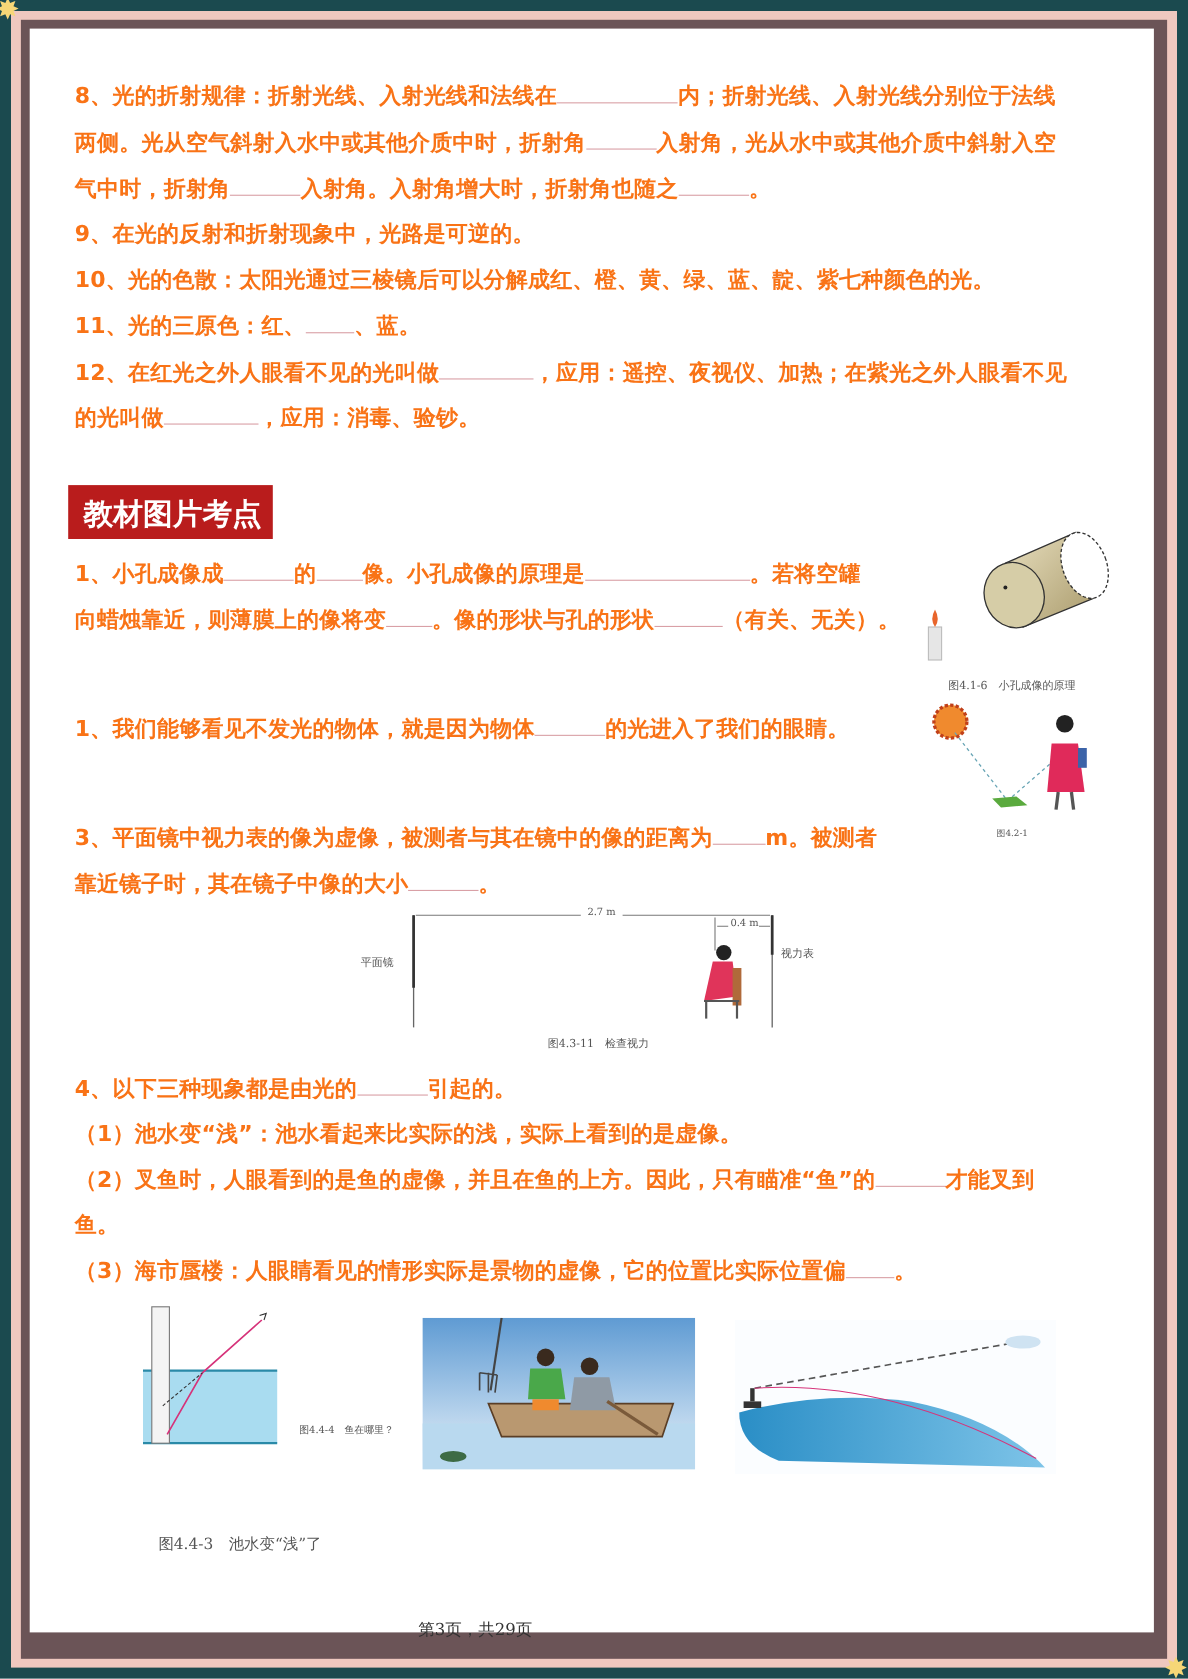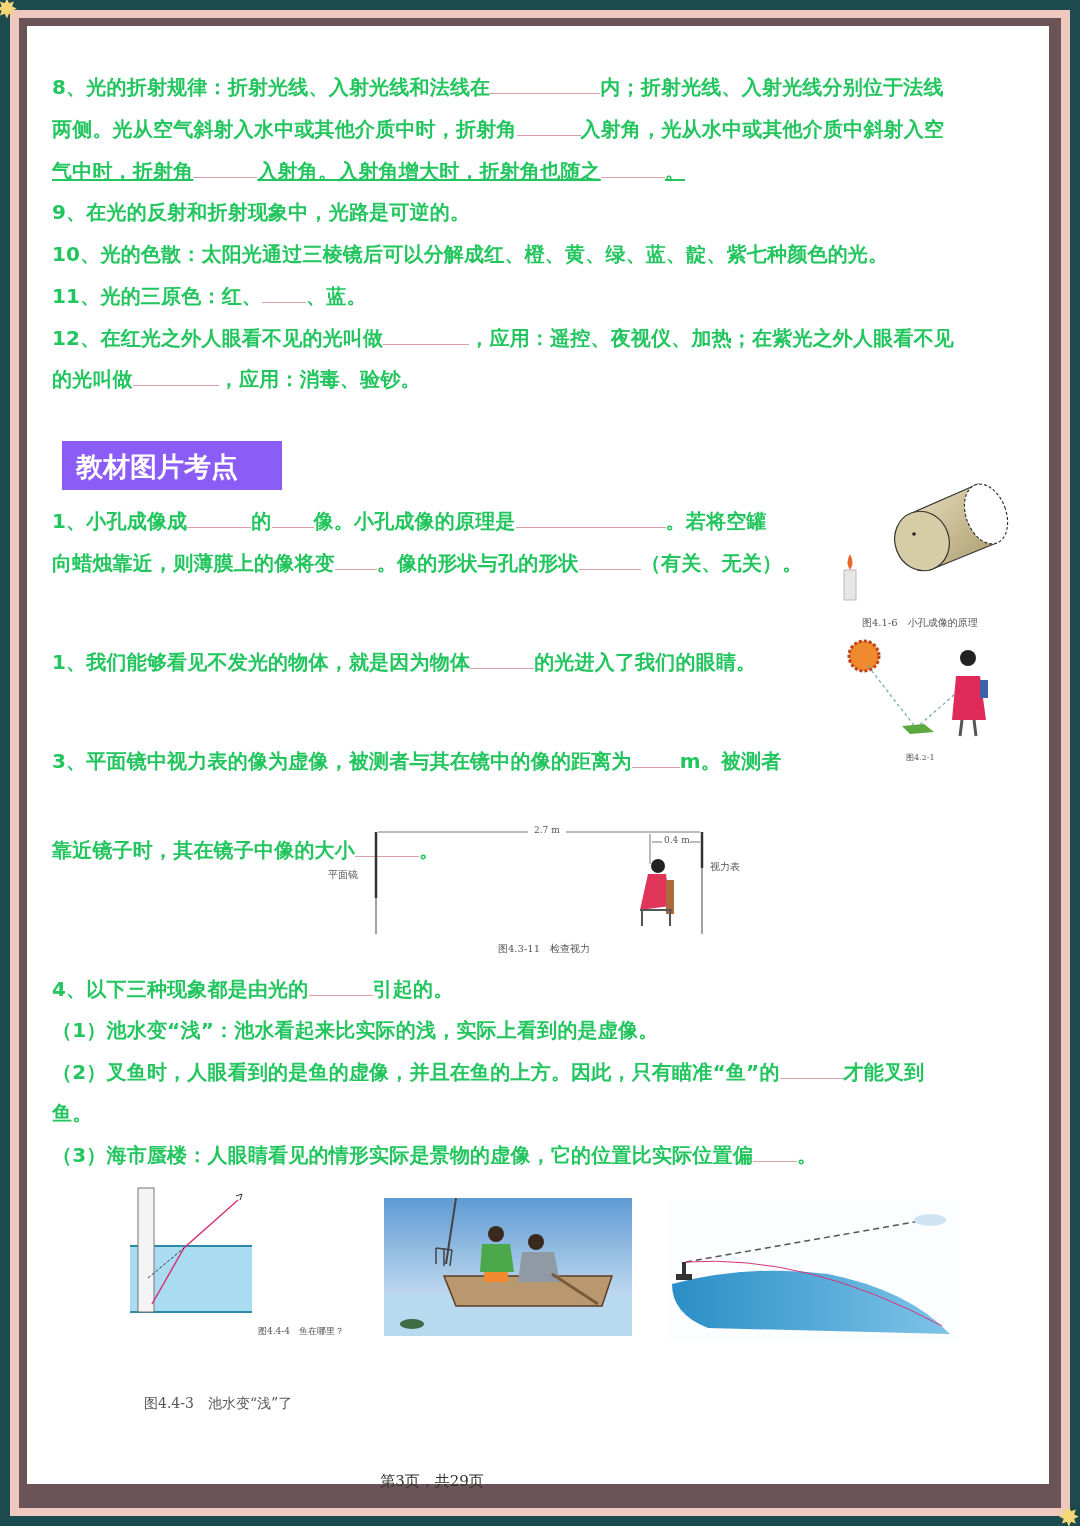--- a/index.html
+++ b/index.html
@@ -4,24 +4,24 @@
 <style>
   html,body{margin:0;padding:0;}
   body{width:1080px;height:1526px;background:#1b4a4f;position:relative;overflow:hidden;font-family:"DejaVu Sans","Liberation Sans",sans-serif;}
   .frame-pink{position:absolute;left:10px;top:10px;width:1060px;height:1506px;background:#efc8bf;}
   .frame-dark{position:absolute;left:19px;top:18px;width:1042px;height:1490px;background:#6b5457;}
   .page{position:absolute;left:27px;top:26px;width:1022px;height:1458px;background:#ffffff;}
   .star{position:absolute;width:26px;height:26px;color:#f6d777;font-size:26px;line-height:26px;text-align:center;}
   .star.tl{left:-6px;top:-4px;}
   .star.br{right:-2px;bottom:-4px;}
 
-  .line{position:absolute;left:52px;font-size:20px;font-weight:bold;color:#22c55e;white-space:nowrap;letter-spacing:0.2px;}
+  .line{position:absolute;left:68px;font-size:20px;font-weight:bold;color:#f97316;white-space:nowrap;letter-spacing:0.2px;}
   .blank{display:inline-block;border-bottom:1.5px solid #d9a0a6;height:18px;vertical-align:baseline;}
 
-  .section-badge{position:absolute;left:62px;top:441px;width:220px;height:49px;background:#8b5cf6;}
+  .section-badge{position:absolute;left:62px;top:441px;width:186px;height:49px;background:#b91c1c;}
   .section-badge span{position:absolute;left:14px;top:8px;color:#fff;font-size:27px;font-weight:bold;}
 
   .fig{position:absolute;}
   .caption{position:absolute;font-family:"DejaVu Serif","Liberation Serif",serif;font-size:10px;color:#555;white-space:nowrap;}
   .footer{position:absolute;top:1472px;left:0;width:864px;text-align:center;font-family:"DejaVu Serif","Liberation Serif",serif;font-size:15px;color:#333;}
 </style>
 </head>
 <body>
 
 <div class="frame-pink"></div>
@@ -29,21 +29,21 @@
 <div class="star tl">✸</div>
 <div class="star br">✸</div>
 <div class="page"></div>
 
 <div class="line" style="top:74px;">
   <span>8、光的折射规律：折射光线、入射光线和法线在</span><span class="blank" style="width:110px"></span><span>内；折射光线、入射光线分别位于法线</span>
 </div>
 <div class="line" style="top:116px;">
   <span>两侧。光从空气斜射入水中或其他介质中时，折射角</span><span class="blank" style="width:64px"></span><span>入射角，光从水中或其他介质中斜射入空</span>
 </div>
-<div class="line" style="top:158px;text-decoration:underline;">
+<div class="line" style="top:158px;">
   <span>气中时，折射角</span><span class="blank" style="width:64px"></span><span>入射角。入射角增大时，折射角也随之</span><span class="blank" style="width:64px"></span><span>。</span>
 </div>
 
 <div class="line" style="top:199px;text-align:right;">9、在光的反射和折射现象中，光路是可逆的。</div>
 <div class="line" style="top:241px;">10、光的色散：太阳光通过三棱镜后可以分解成红、橙、黄、绿、蓝、靛、紫七种颜色的光。</div>
 <div class="line" style="top:283px;">
   <span>11、光的三原色：红、</span><span class="blank" style="width:44px"></span><span>、蓝。</span>
 </div>
 <div class="line" style="top:325px;">
   <span>12、在红光之外人眼看不见的光叫做</span><span class="blank" style="width:86px"></span><span>，应用：遥控、夜视仪、加热；在紫光之外人眼看不见</span>
@@ -89,21 +89,21 @@
   <path d="M112,40 L136,40 L142,84 L108,84 Z" fill="#e02a5a"></path>
   <rect x="136" y="44" width="8" height="18" fill="#3c63a8"></rect>
   <line x1="118" y1="84" x2="116" y2="100" stroke="#555" stroke-width="3"></line>
   <line x1="130" y1="84" x2="132" y2="100" stroke="#555" stroke-width="3"></line>
 </svg>
 <div class="caption" style="left:906px;top:752px;font-size:8px;">图4.2-1</div>
 
 <div class="line" style="top:748px;">
   <span>3、平面镜中视力表的像为虚像，被测者与其在镜中的像的距离为</span><span class="blank" style="width:48px"></span><span>m。被测者</span>
 </div>
-<div class="line" style="top:790px;margin-top:47px;">
+<div class="line" style="top:790px;">
   <span>靠近镜子时，其在镜子中像的大小</span><span class="blank" style="width:64px"></span><span>。</span>
 </div>
 <svg class="fig" style="left:330px;top:822px;" width="420" height="118">
   <line x1="46" y1="10" x2="46" y2="112" stroke="#666" stroke-width="1.2"></line>
   <line x1="46" y1="10" x2="46" y2="76" stroke="#333" stroke-width="2.5"></line>
   <line x1="372" y1="10" x2="372" y2="112" stroke="#666" stroke-width="1.2"></line>
   <line x1="372" y1="10" x2="372" y2="46" stroke="#333" stroke-width="2.5"></line>
   <line x1="48" y1="10" x2="198" y2="10" stroke="#777" stroke-width="1"></line>
   <line x1="236" y1="10" x2="370" y2="10" stroke="#777" stroke-width="1"></line>
   <line x1="320" y1="12" x2="320" y2="42" stroke="#777" stroke-width="1"></line>
@@ -137,21 +137,21 @@
 <svg class="fig" style="left:126px;top:1186px;" width="140" height="130">
   <rect x="4" y="60" width="122" height="66" fill="#a9dcf0"></rect>
   <line x1="4" y1="60" x2="126" y2="60" stroke="#2a8aa8" stroke-width="2"></line>
   <line x1="4" y1="126" x2="126" y2="126" stroke="#2a8aa8" stroke-width="2"></line>
   <rect x="12" y="2" width="16" height="124" fill="#f4f4f4" stroke="#777"></rect>
   <path d="M26,118 L58,62 L112,14" fill="none" stroke="#d6337a" stroke-width="1.5"></path>
   <path d="M22,92 L58,62" fill="none" stroke="#333" stroke-width="1" stroke-dasharray="3,2"></path>
   <path d="M110,10 l6,-2 l-2,6" fill="none" stroke="#333"></path>
 </svg>
 <div class="caption" style="left:144px;top:1395px;font-size:14px;">图4.4-3　池水变“浅”了</div>
-<div class="caption" style="left:258px;top:1294px;font-size:9px;margin-top:31px;">图4.4-4　鱼在哪里？</div>
+<div class="caption" style="left:272px;top:1294px;font-size:9px;">图4.4-4　鱼在哪里？</div>
 
 <svg class="fig" style="left:384px;top:1198px;" width="248" height="138">
   <defs>
       <linearGradient id="sky" x1="0" y1="0" x2="0" y2="1">
         <stop offset="0" stop-color="#5f9bd3"></stop>
         <stop offset="1" stop-color="#e8f2fa"></stop>
       </linearGradient>
     </defs>
   <rect x="0" y="0" width="248" height="138" fill="url(#sky)"></rect>
   <rect x="0" y="96" width="248" height="42" fill="#b9d9ef"></rect>

